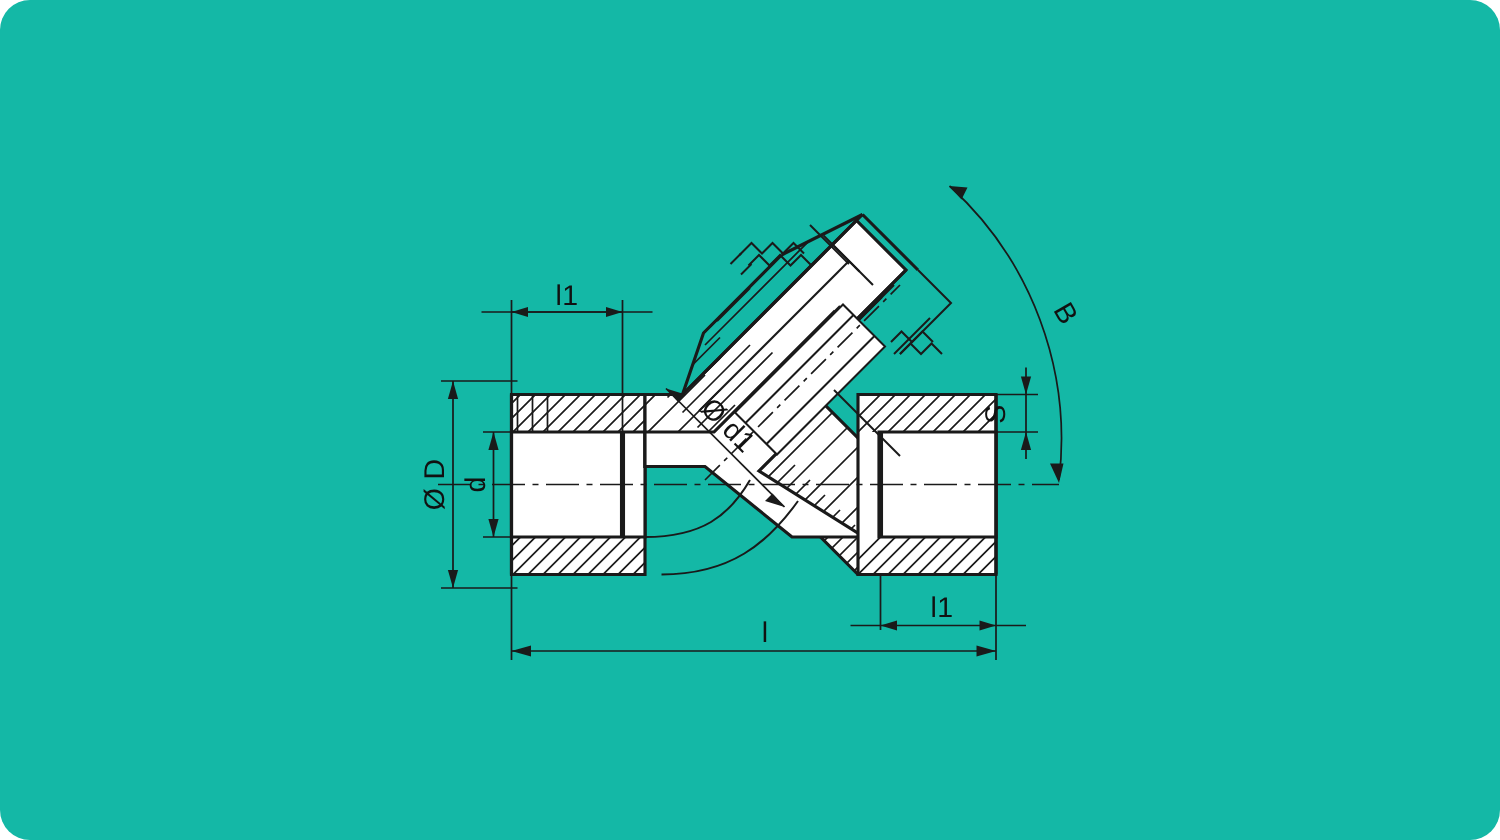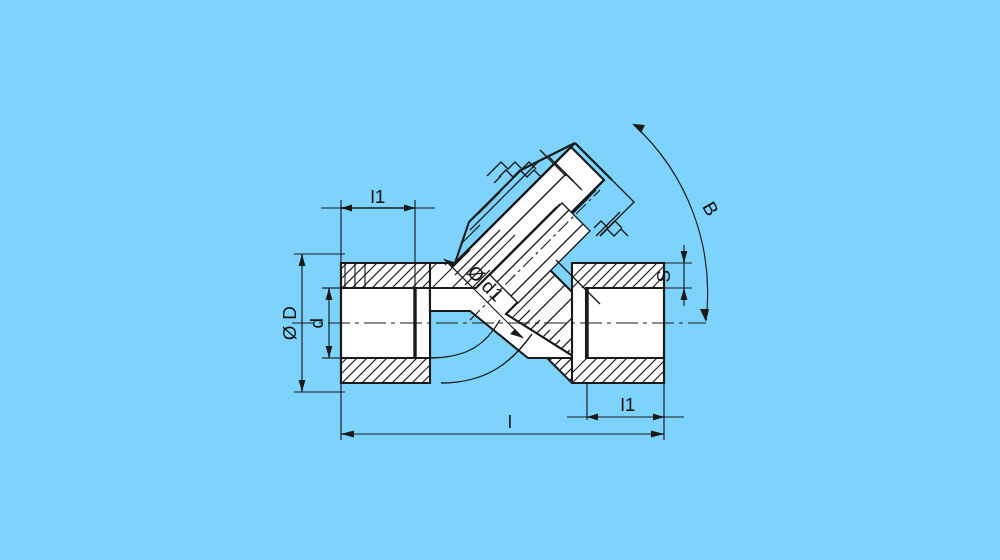--- a/index.html
+++ b/index.html
@@ -10,21 +10,22 @@
   body {
     width: 1000px;
     height: 560px;
     font-family: "Liberation Sans", sans-serif;
     overflow: hidden;
   }
   #drawing-root {
     position: relative;
     width: 1000px;
     height: 560px;
-    background: #7dd3fc;
+    background: #14b8a6;
+    border-radius: 20px;
   }
   svg.sheet {
     display: block;
     width: 1000px;
     height: 560px;
   }
   .ln {
     stroke: #1a1a1a;
     fill: none;
     stroke-linecap: butt;

